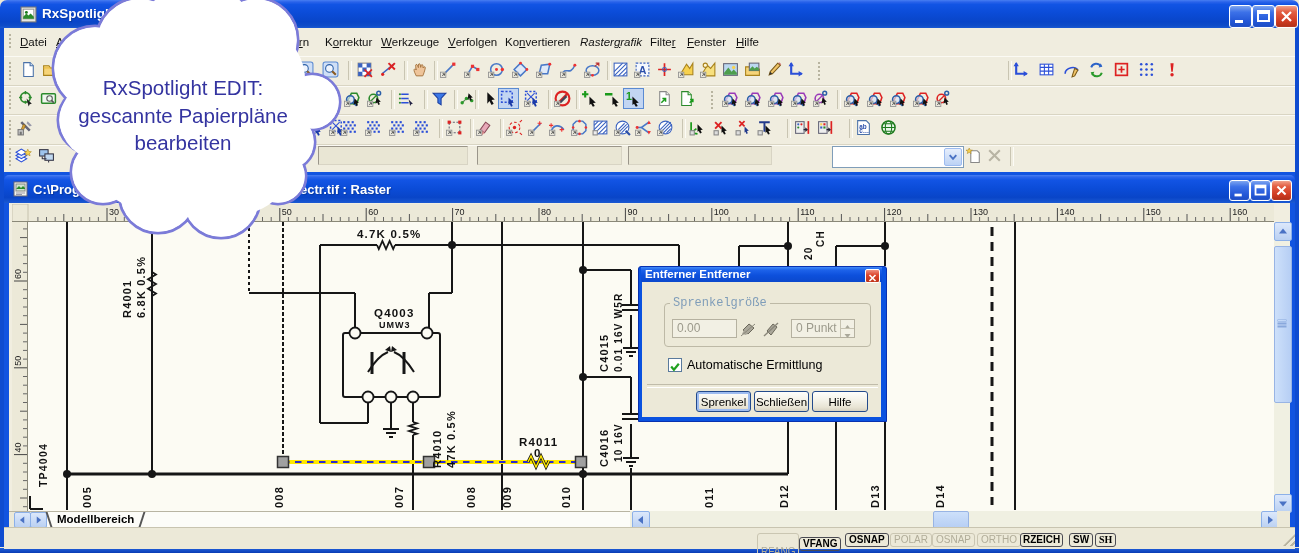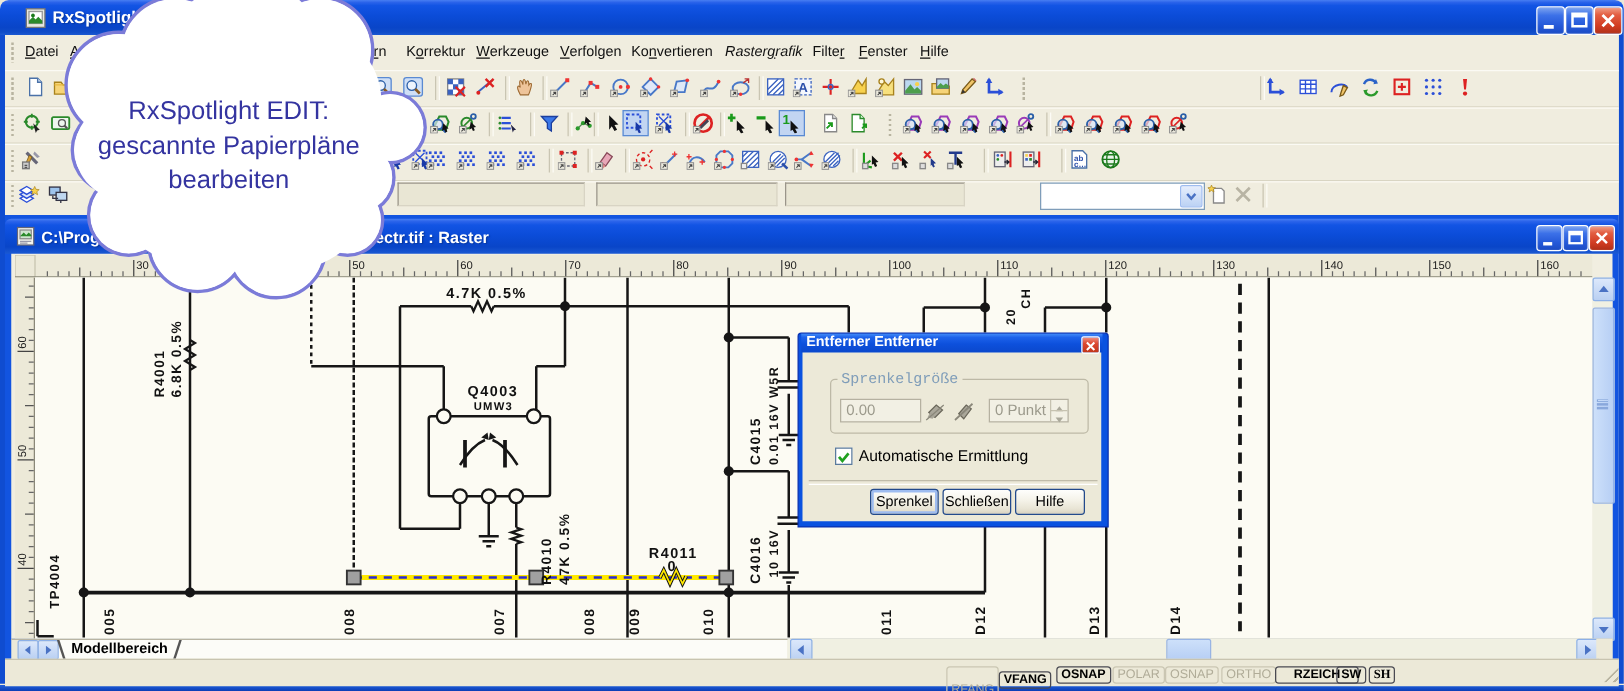--- a/index.html
+++ b/index.html
@@ -1123,21 +1123,21 @@
       </svg></span>
 <div class="abs" style="left:933px;top:511px;width:34px;height:16px;border:1px solid #98b4e4;border-radius:2px;background:linear-gradient(180deg,#cde0fa,#b6cef4);"></div>
 <div class="abs" style="left:1277px;top:511px;width:13px;height:16px;background:#ece9d8;"></div>
 <div class="abs" style="left:4px;top:527px;width:1291px;height:21px;background:#ece9d8;border-top:1px solid #c8c4b0;"></div>
 <span class="abs" style="left:757px;top:533px;height:12px;padding:12px 3px;border:1px solid #cac6b2;border-radius:3px;font-size:10px;color:#b0ac98;line-height:12px;">RFANG</span>
 <span class="abs" style="left:799px;top:537px;height:12px;padding:0 3px;border:1px solid #4a4a52;border-radius:3px;font-size:10px;font-weight:bold;color:#000;line-height:12px;">VFANG</span>
 <span class="abs" style="left:845px;top:533px;height:12px;padding:0 3px;border:1px solid #4a4a52;border-radius:3px;font-size:10px;font-weight:bold;color:#000;line-height:12px;">OSNAP</span>
 <span class="abs" style="left:890px;top:533px;height:12px;padding:0 3px;border:1px solid #cac6b2;border-radius:3px;font-size:10px;color:#b0ac98;line-height:12px;">POLAR</span>
 <span class="abs" style="left:932px;top:533px;height:12px;padding:0 3px;border:1px solid #cac6b2;border-radius:3px;font-size:10px;color:#b0ac98;line-height:12px;">OSNAP</span>
 <span class="abs" style="left:977px;top:533px;height:12px;padding:0 3px;border:1px solid #cac6b2;border-radius:3px;font-size:10px;color:#b0ac98;line-height:12px;">ORTHO</span>
-<span class="abs" style="left:1020px;top:533px;height:12px;padding:0 14px;border:1px solid #4a4a52;border-radius:3px;font-size:10px;font-weight:bold;color:#000;line-height:12px;">RZEICH</span>
+<span class="abs" style="left:1020px;top:533px;height:12px;padding:0 2px;border:1px solid #4a4a52;border-radius:3px;font-size:10px;font-weight:bold;color:#000;line-height:12px;">RZEICH</span>
 <span class="abs" style="left:1069px;top:533px;height:12px;padding:0 3px;border:1px solid #4a4a52;border-radius:3px;font-size:10px;font-weight:bold;color:#000;line-height:12px;">SW</span>
 <span class="abs" style="left:1095px;top:533px;height:12px;padding:0 3px;border:1px solid #4a4a52;border-radius:3px;font-size:10px;font-weight:bold;color:#000;line-height:12px;font-family:Liberation Serif, serif;">SH</span>
 <span class="abs" style="left:1283px;top:534px;width:12px;height:12px;background:
 repeating-linear-gradient(135deg,transparent 0,transparent 3px,#b8b4a0 3px,#b8b4a0 5px);clip-path:polygon(100% 0,100% 100%,0 100%);"></span>
 <div class="abs" style="left:638px;top:266px;width:247px;height:154px;background:#0a52e0;border:1px solid #0831b0;border-radius:3px 3px 0 0;"></div>
 <div class="abs" style="left:641px;top:267px;width:241px;height:15px;background:linear-gradient(180deg,#408af8 0%,#1d62ea 20%,#0d50dc 55%,#0b48cc 100%);"></div>
 <div class="abs" style="left:642px;top:282px;width:239px;height:135px;background:#ece9d8;"></div>
 <div class="abs" style="left:645px;top:268px;font-size:11.5px;font-weight:bold;color:#fff;">Entferner Entferner</div>
 <span class="abs" style="left:865px;top:268.5px;width:13px;height:12px;border:1px solid #fff;border-radius:2px;background:linear-gradient(180deg,#ef9080,#dd4830 40%,#c03418);"><svg width="13" height="12" viewBox="0 0 13 12">
         <path d="M3.5 3l6 6M9.5 3l-6 6" stroke="#fff" stroke-width="1.6"></path>

